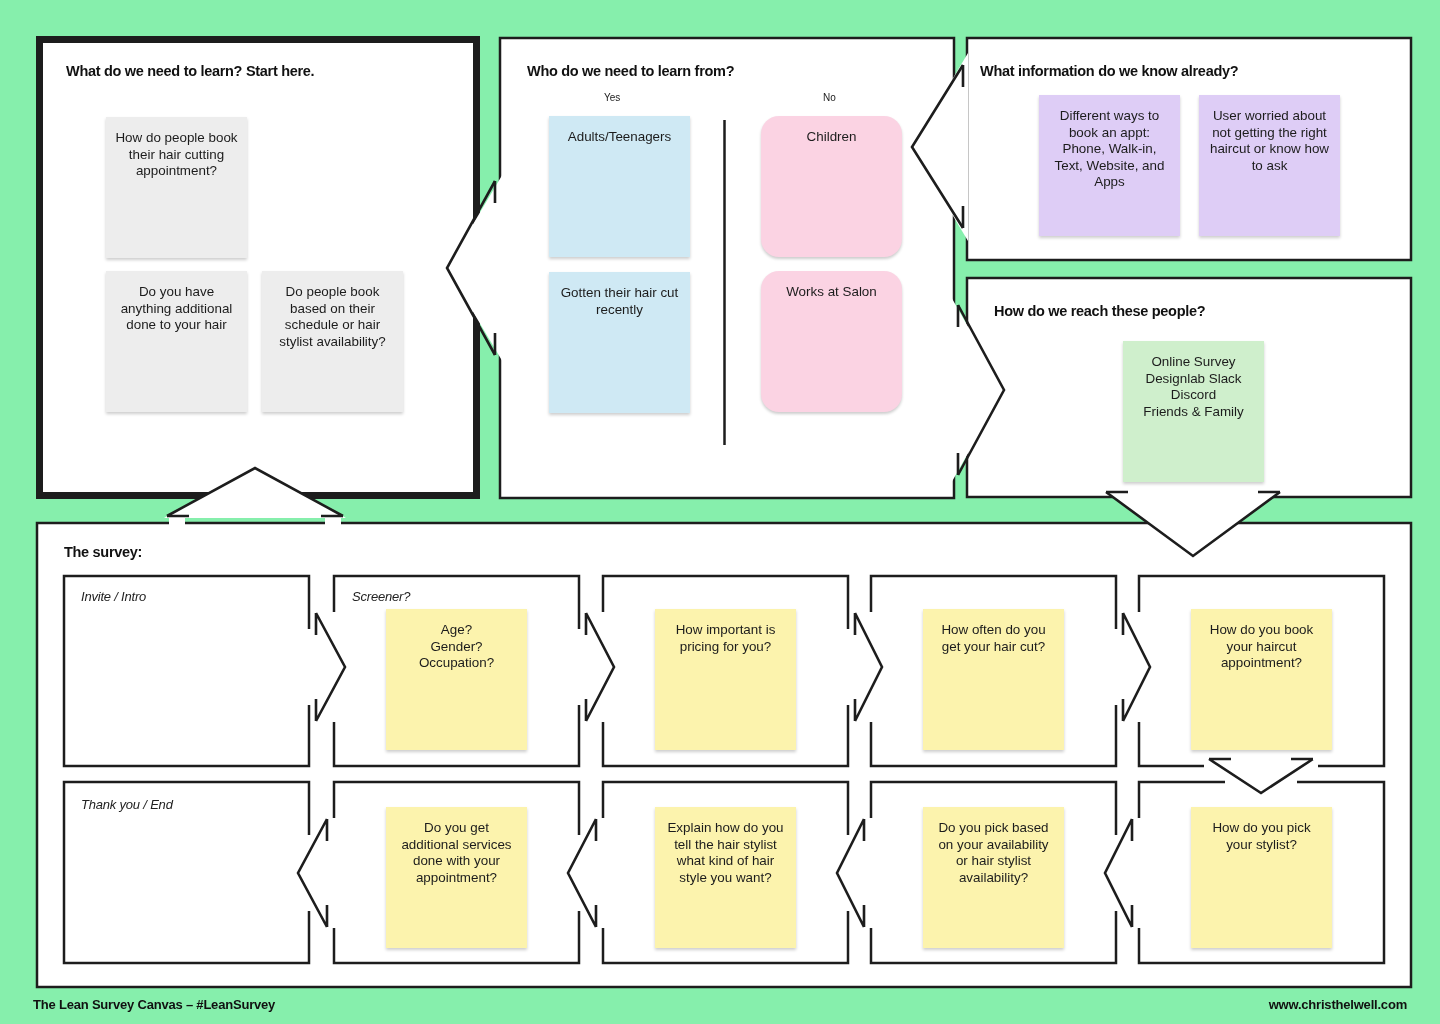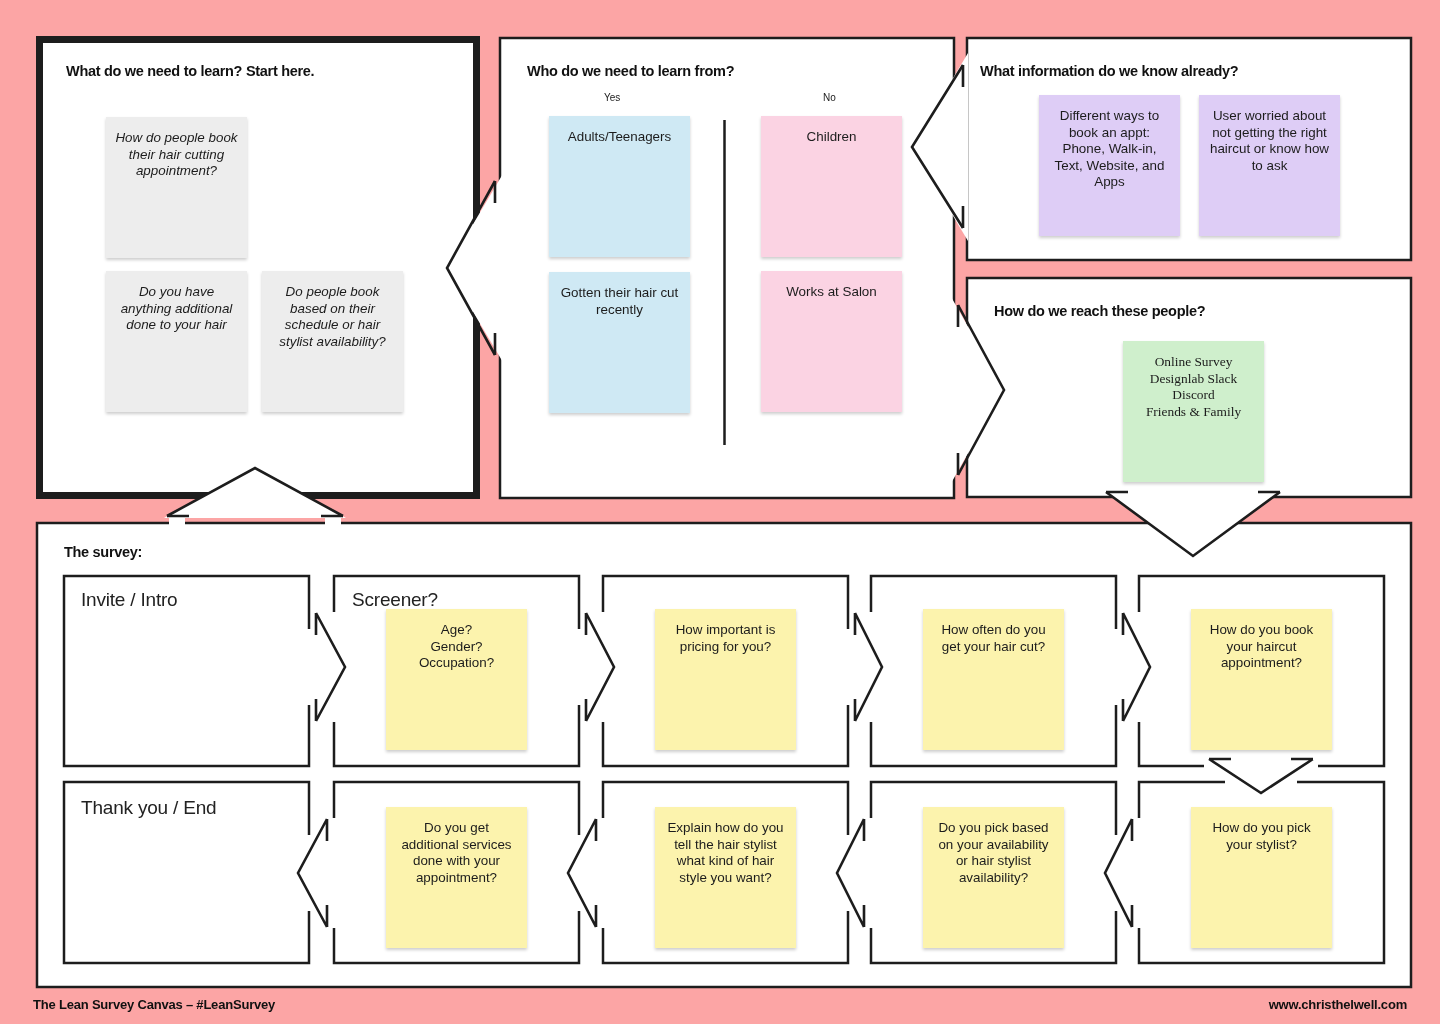--- a/index.html
+++ b/index.html
@@ -1,31 +1,31 @@
 <!DOCTYPE html>
 <html><head>
 <meta charset="utf-8">
 <style>
   html,body{margin:0;padding:0;background:#fff;}
-  #canvas{position:relative;width:1440px;height:1024px;background:#fca5a5;overflow:hidden;
+  #canvas{position:relative;width:1440px;height:1024px;background:#86efac;overflow:hidden;
           font-family:"Liberation Sans",sans-serif;}
   #diagram-svg{position:absolute;left:0;top:0;z-index:1;}
   .layer{position:absolute;left:0;top:0;width:1440px;height:1024px;z-index:2;pointer-events:none;}
   .layer > *{pointer-events:auto;}
   .box-title{position:absolute;font-weight:700;font-size:14.5px;letter-spacing:-0.3px;color:#111;white-space:nowrap;}
-  .sub-label{position:absolute;font-size:19px;letter-spacing:-0.2px;color:#222;white-space:nowrap;}
+  .sub-label{position:absolute;font-style:italic;font-size:13px;letter-spacing:-0.2px;color:#222;white-space:nowrap;}
   .col-label{position:absolute;font-size:10px;color:#222;white-space:nowrap;}
   .note{position:absolute;width:141px;height:141px;box-sizing:border-box;padding:13px 9px 6px;
         font-size:13.4px;line-height:1.24;color:#1c1c1c;text-align:center;white-space:pre-line;
         box-shadow:0 2px 3px rgba(0,0,0,0.20);}
-  .gray{background:#ededed;font-style:italic;}
+  .gray{background:#ededed;}
   .blue{background:#cfe9f4;}
-  .pink{background:#fbd3e3;}
+  .pink{background:#fbd3e3;border-radius:18px;}
   .purple{background:#decdf6;}
-  .green{background:#cfefcc;font-family:Liberation Serif, serif;}
+  .green{background:#cfefcc;}
   .yellow{background:#fcf3ad;}
   .footer-text{position:absolute;font-size:13px;font-weight:700;letter-spacing:-0.2px;color:#111;white-space:nowrap;}
 </style>
 </head>
 <body>
 
 <div id="canvas">
 
   <svg id="diagram-svg" width="1440" height="1024" viewBox="0 0 1440 1024">
     <g fill="#ffffff" stroke="#1d1d1d">

